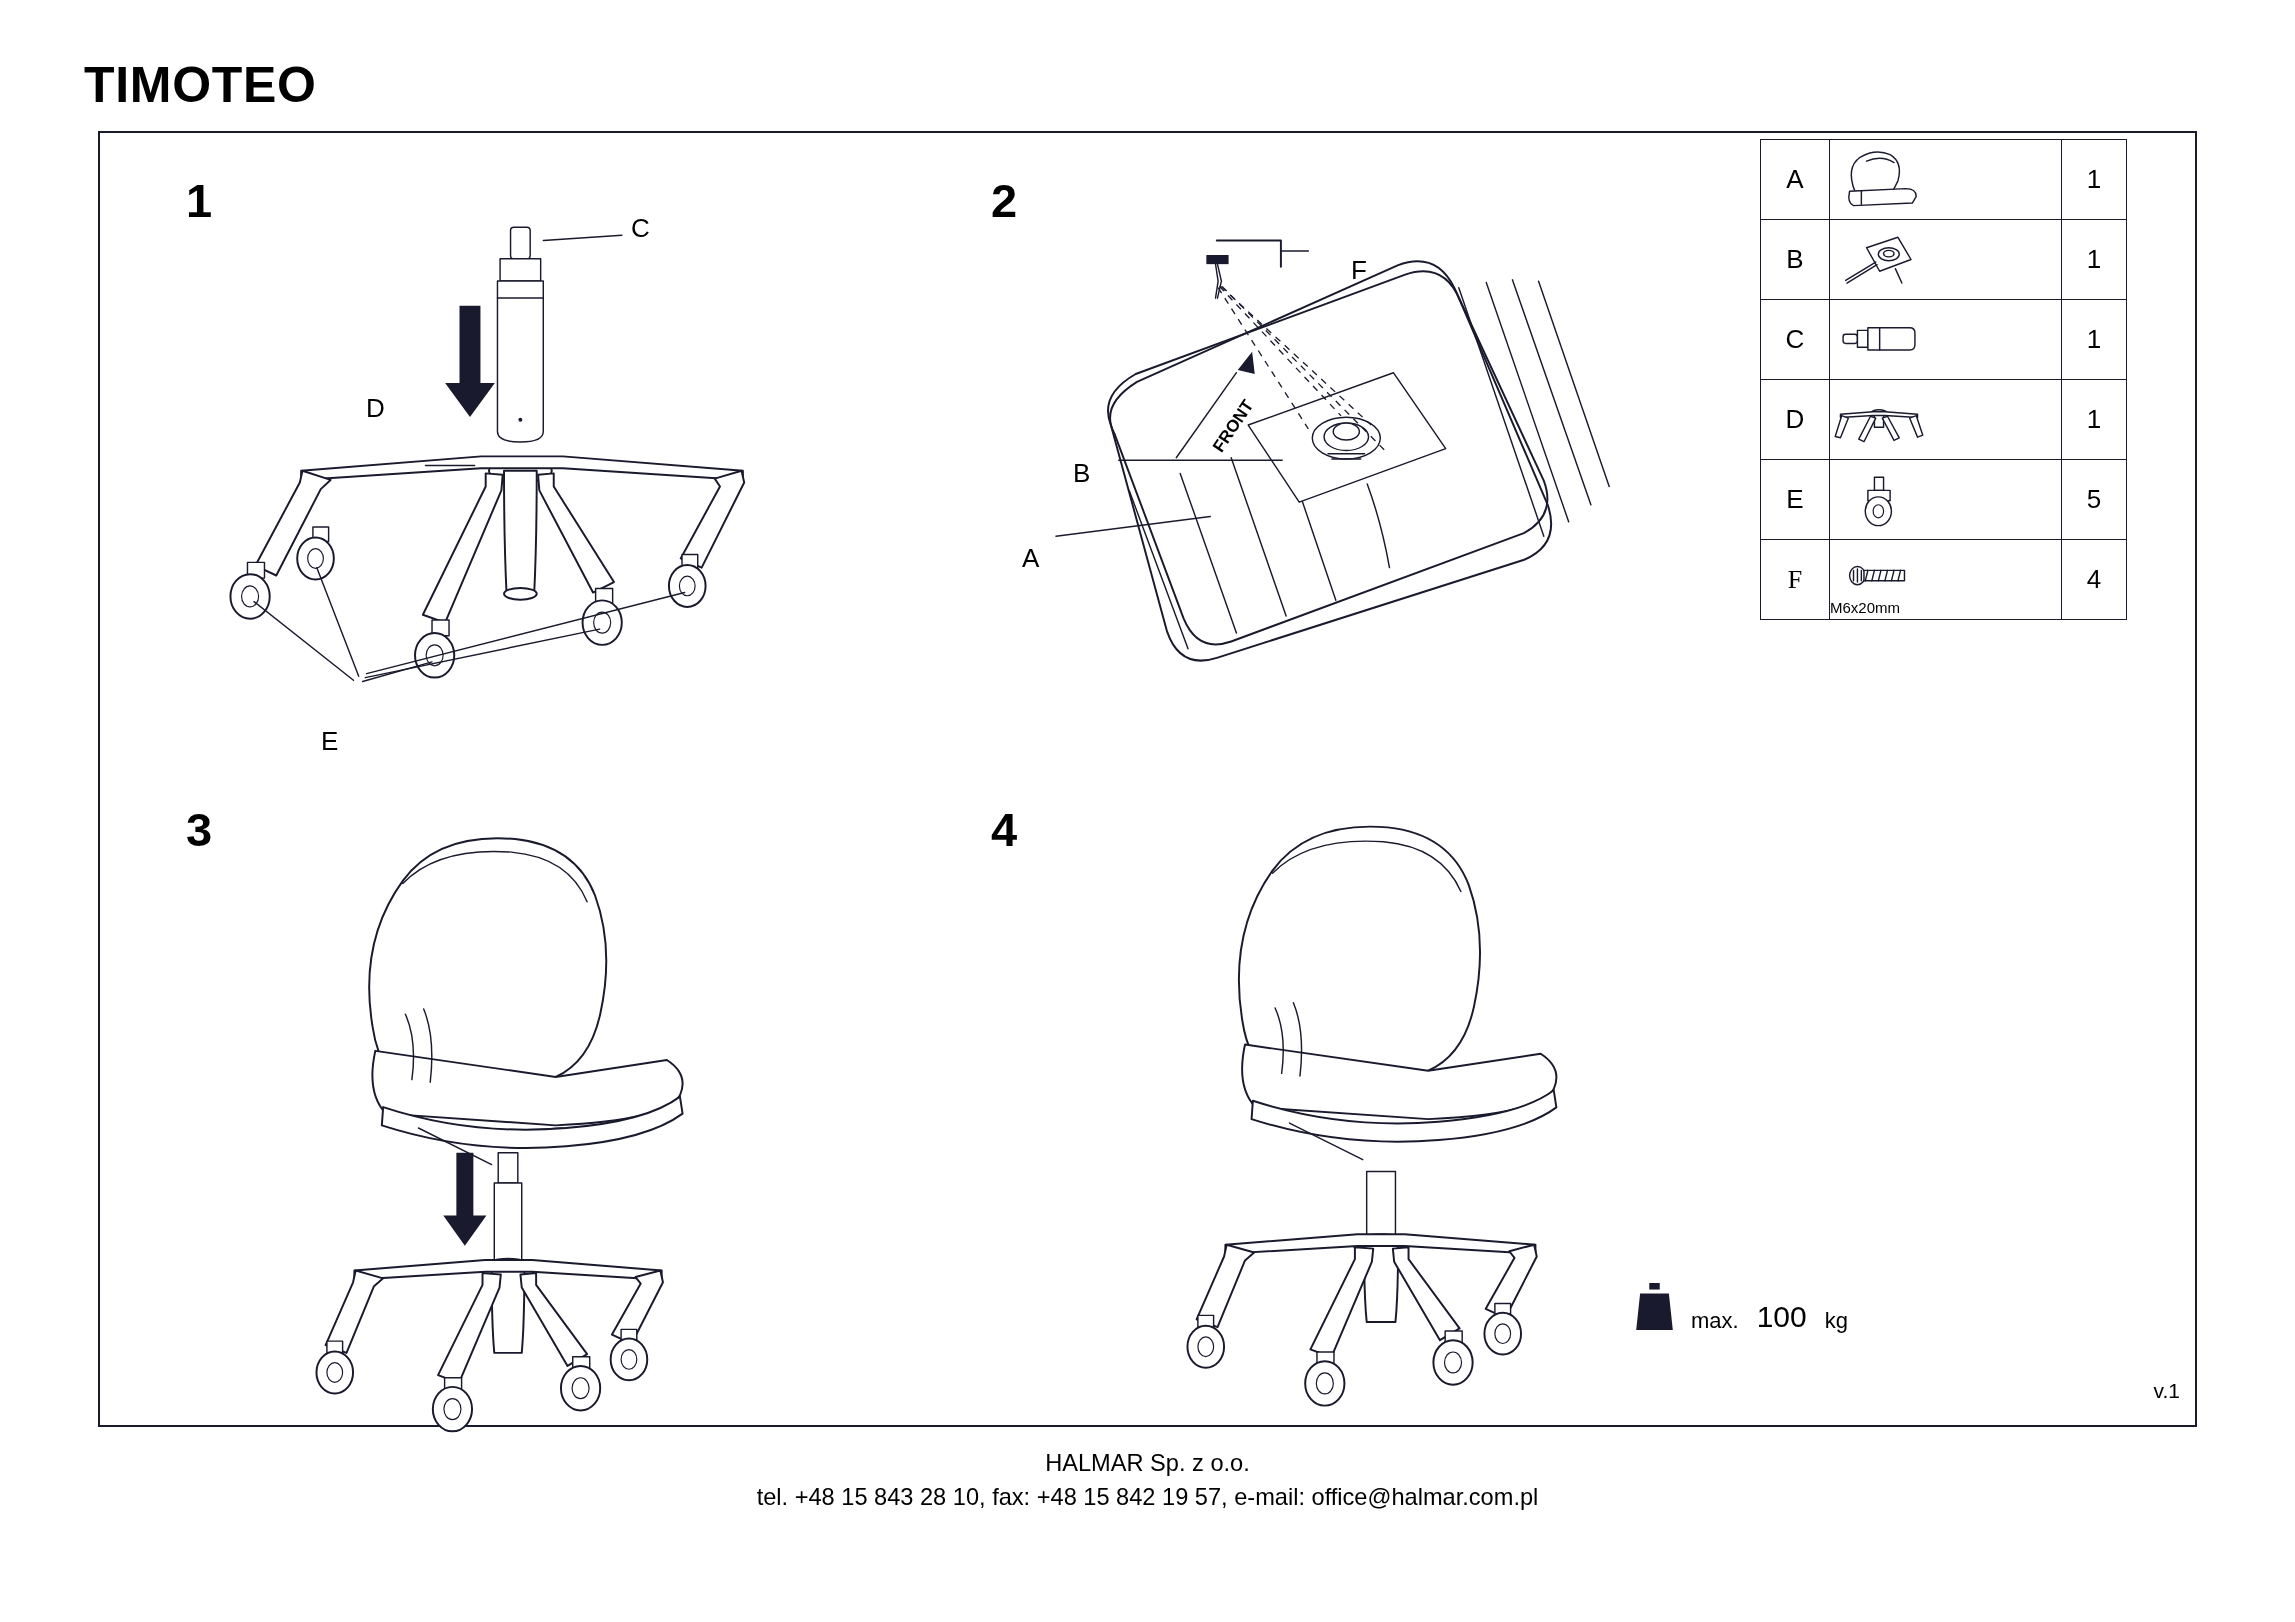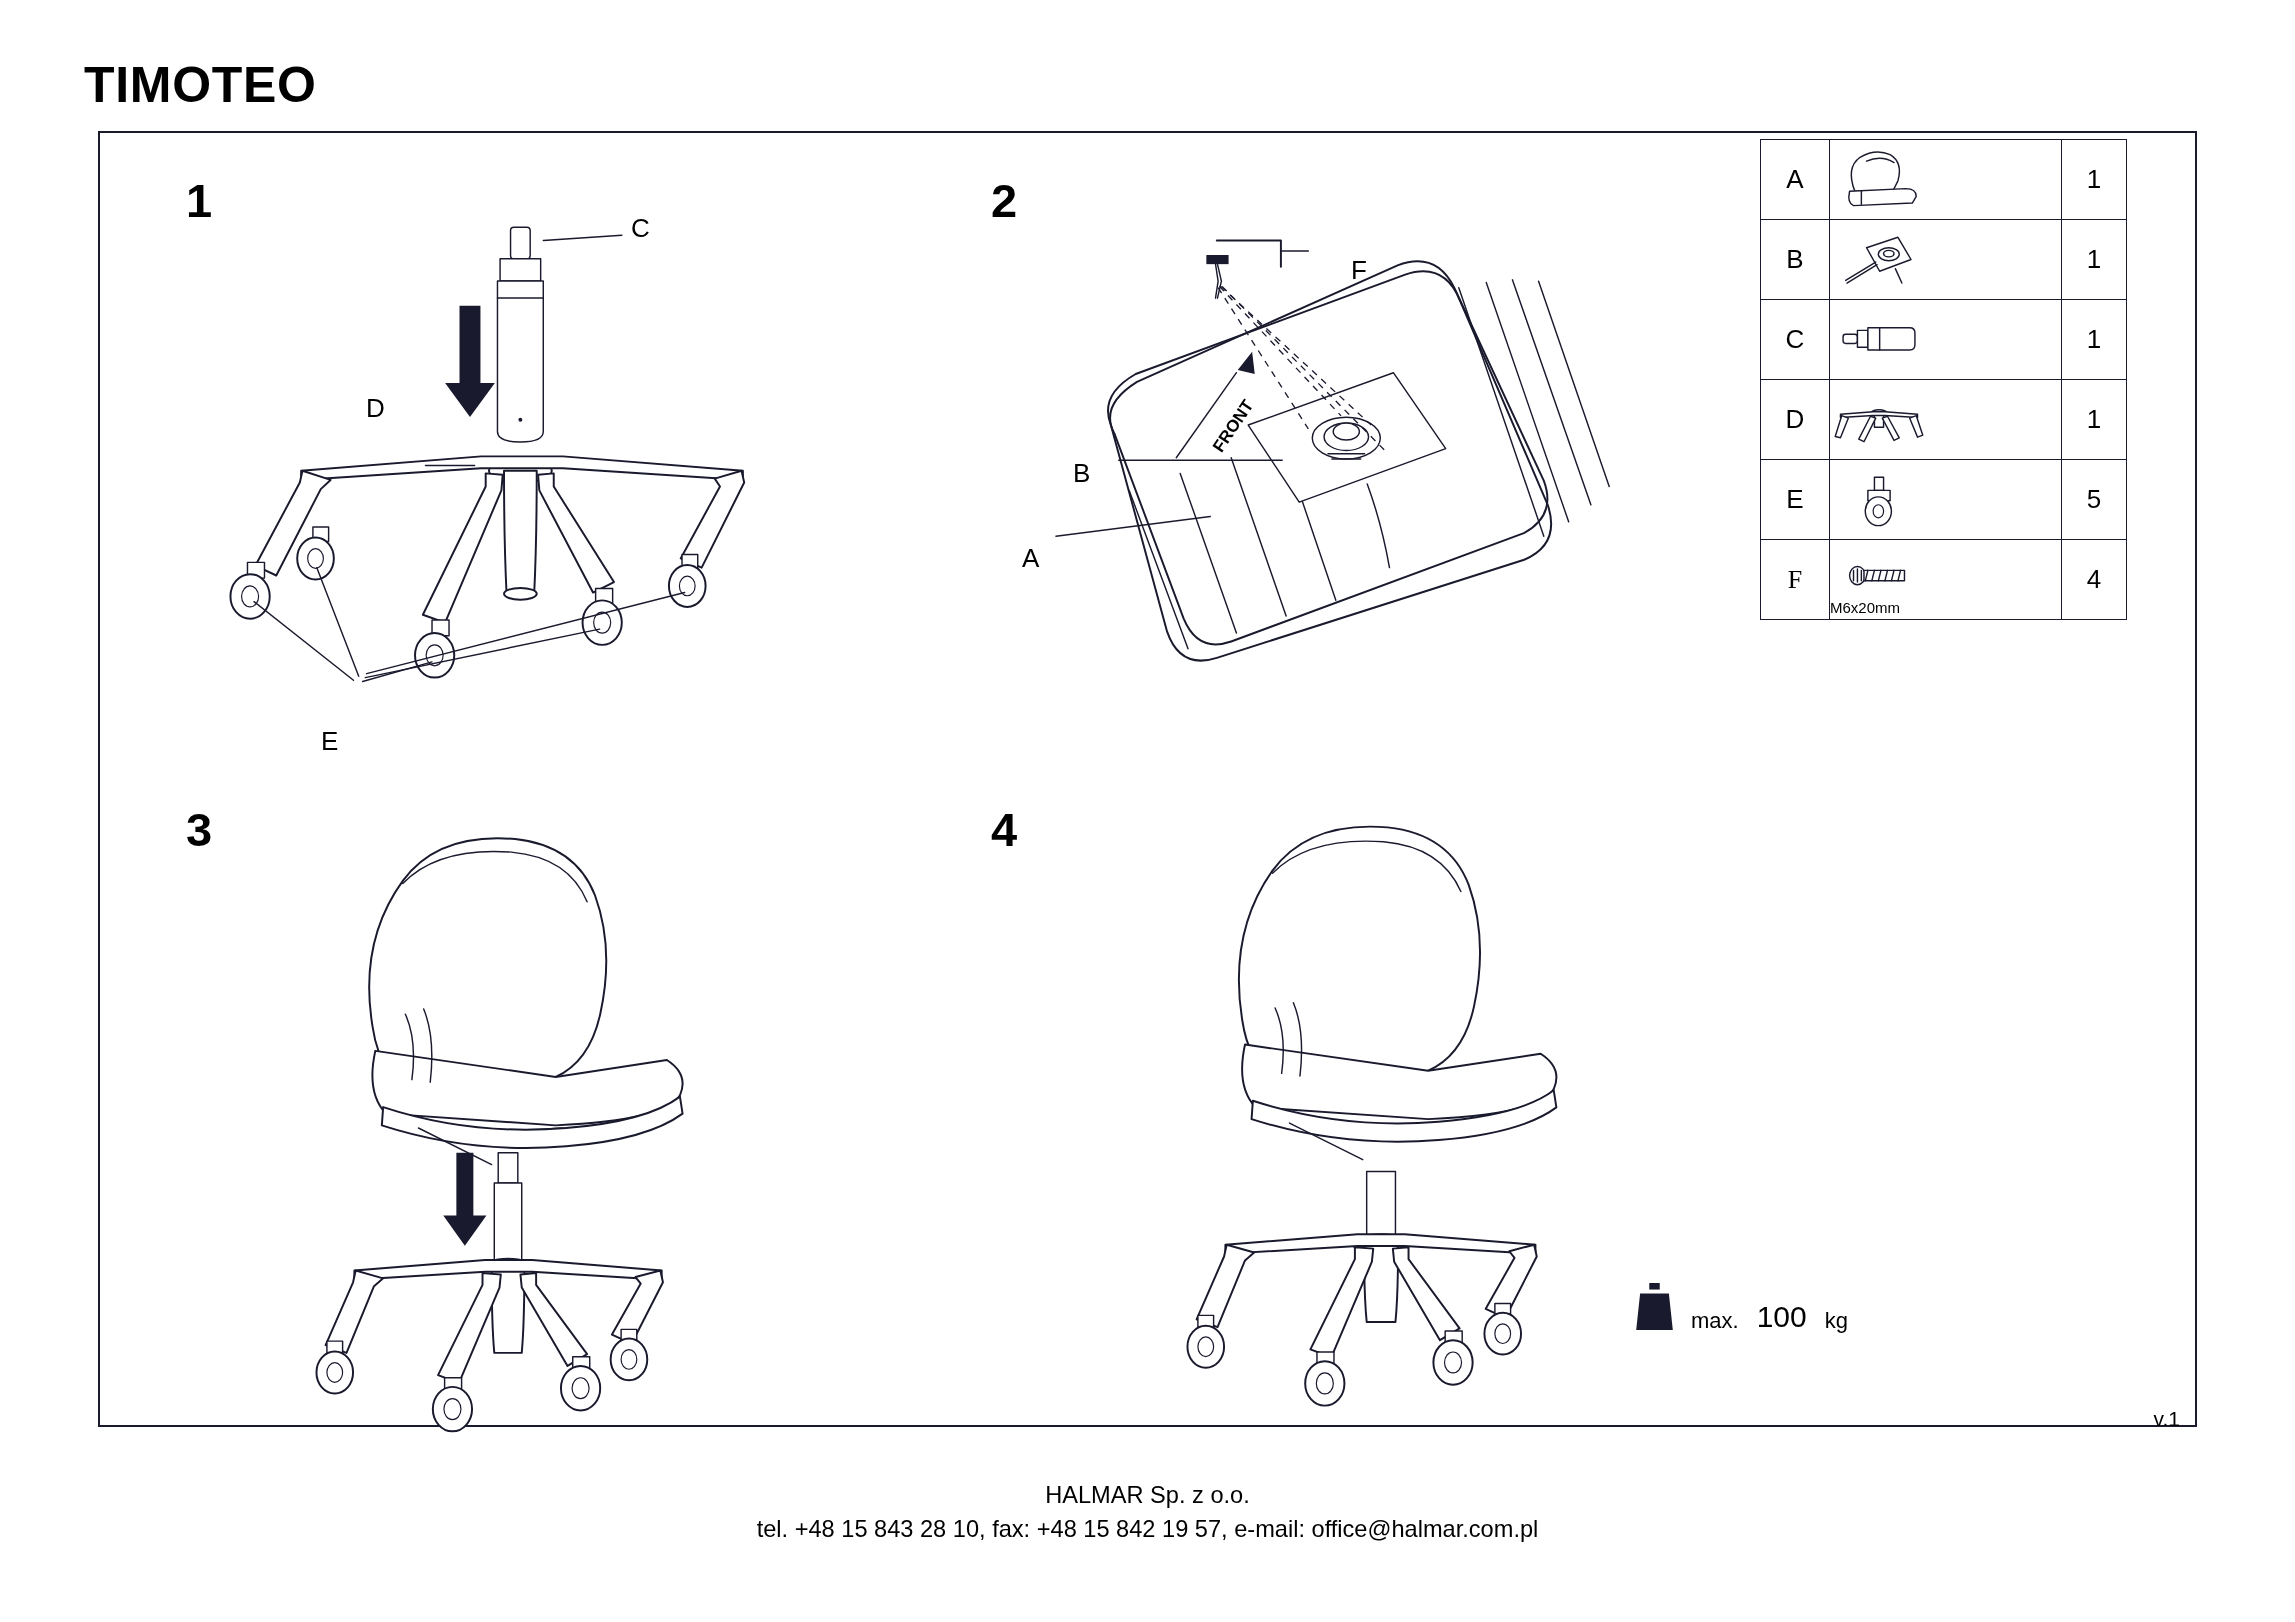--- a/index.html
+++ b/index.html
@@ -93,31 +93,29 @@
     left:1636px; top:1283px;
     display:flex; align-items:flex-end; gap:18px;
   }
   .maxload .txt { font-size:22px; }
   .maxload .big { font-size:30px; font-weight:normal; }
 
   .version {
     position:absolute;
     right:115px; top:1379px;
     font-size:21px;
-    margin-top:28px;
   }
 
   
   .footer {
     position:absolute;
     left:0; right:0; top:1446px;
     text-align:center;
     font-size:23.6px;
     line-height:1.45;
-    margin-top:32px;
   }
 </style>
 </head>
 <body>
 
 <div class="page">
 
   <div class="title">TIMOTEO</div>
 
   <div class="frame"></div>

